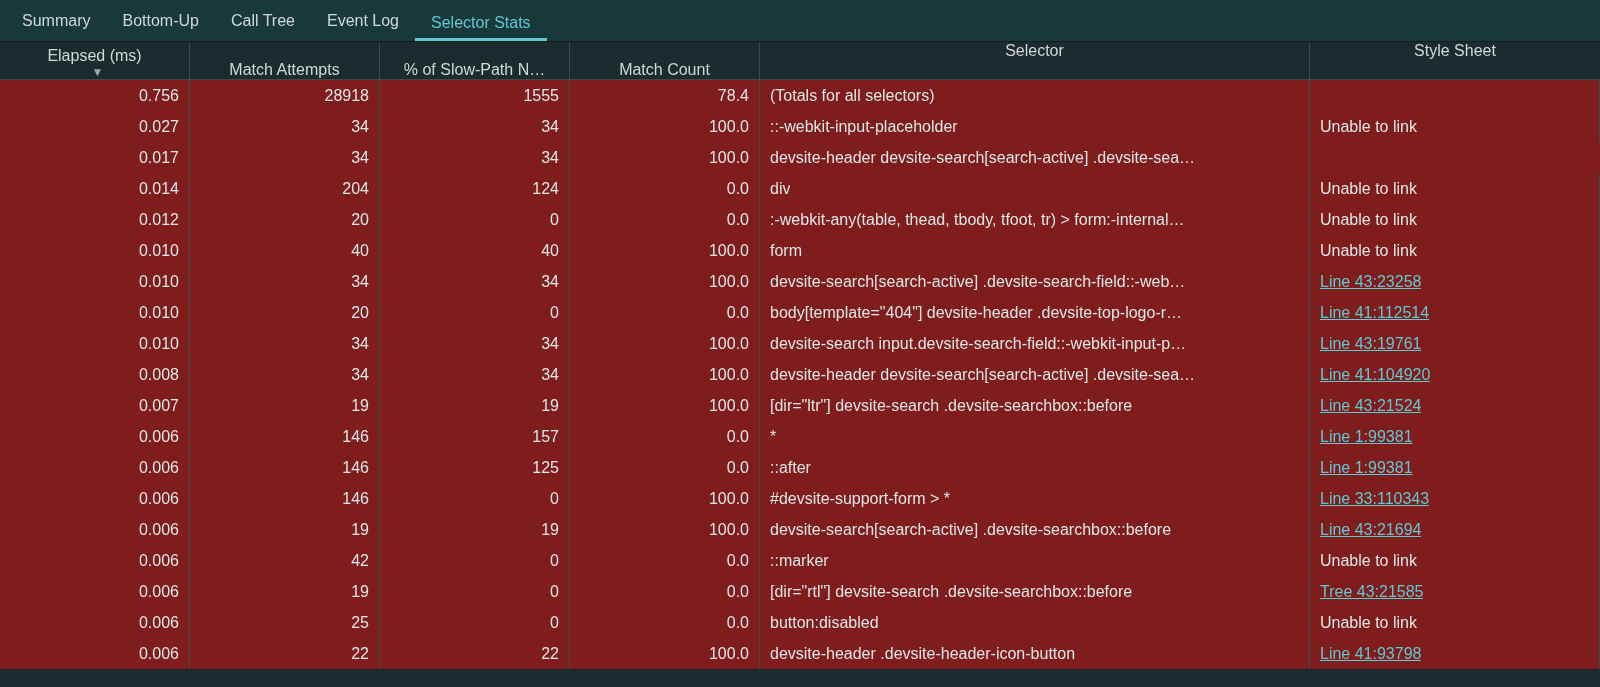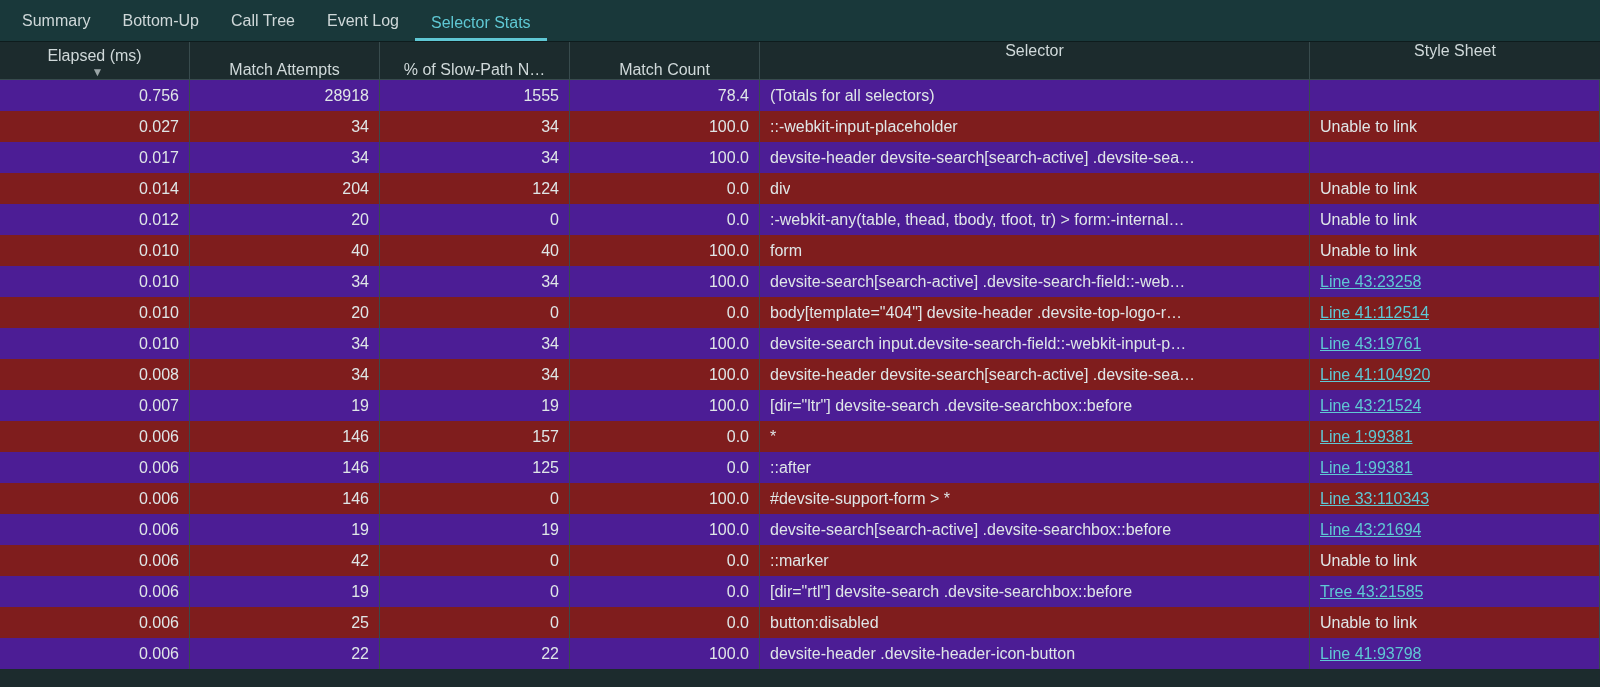--- a/index.html
+++ b/index.html
@@ -67,21 +67,21 @@
       margin-left: 6px;
       opacity: 0.7;
       font-size: 12px;
     }
     .row {
       display: flex;
       height: 31px;
       align-items: center;
       background: #7f1d1d;
     }
-    .row.odd { background: #4c1d95; }
+    .row.odd { background: #7f1d1d; }
     .cell {
       border-right: 1px solid #384b4d;
       height: 100%;
       display: flex;
       align-items: center;
       padding: 0 10px;
       overflow: hidden;
       white-space: nowrap;
       text-overflow: ellipsis;
       color: #dfe6e7;

